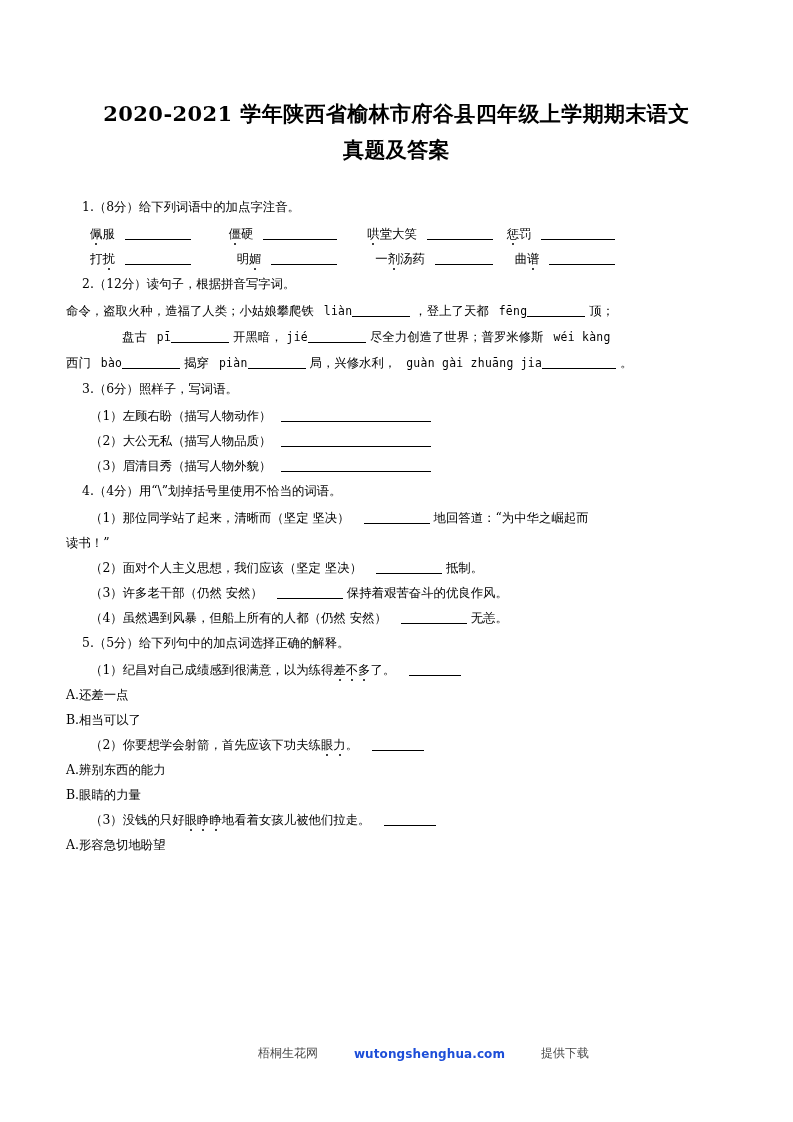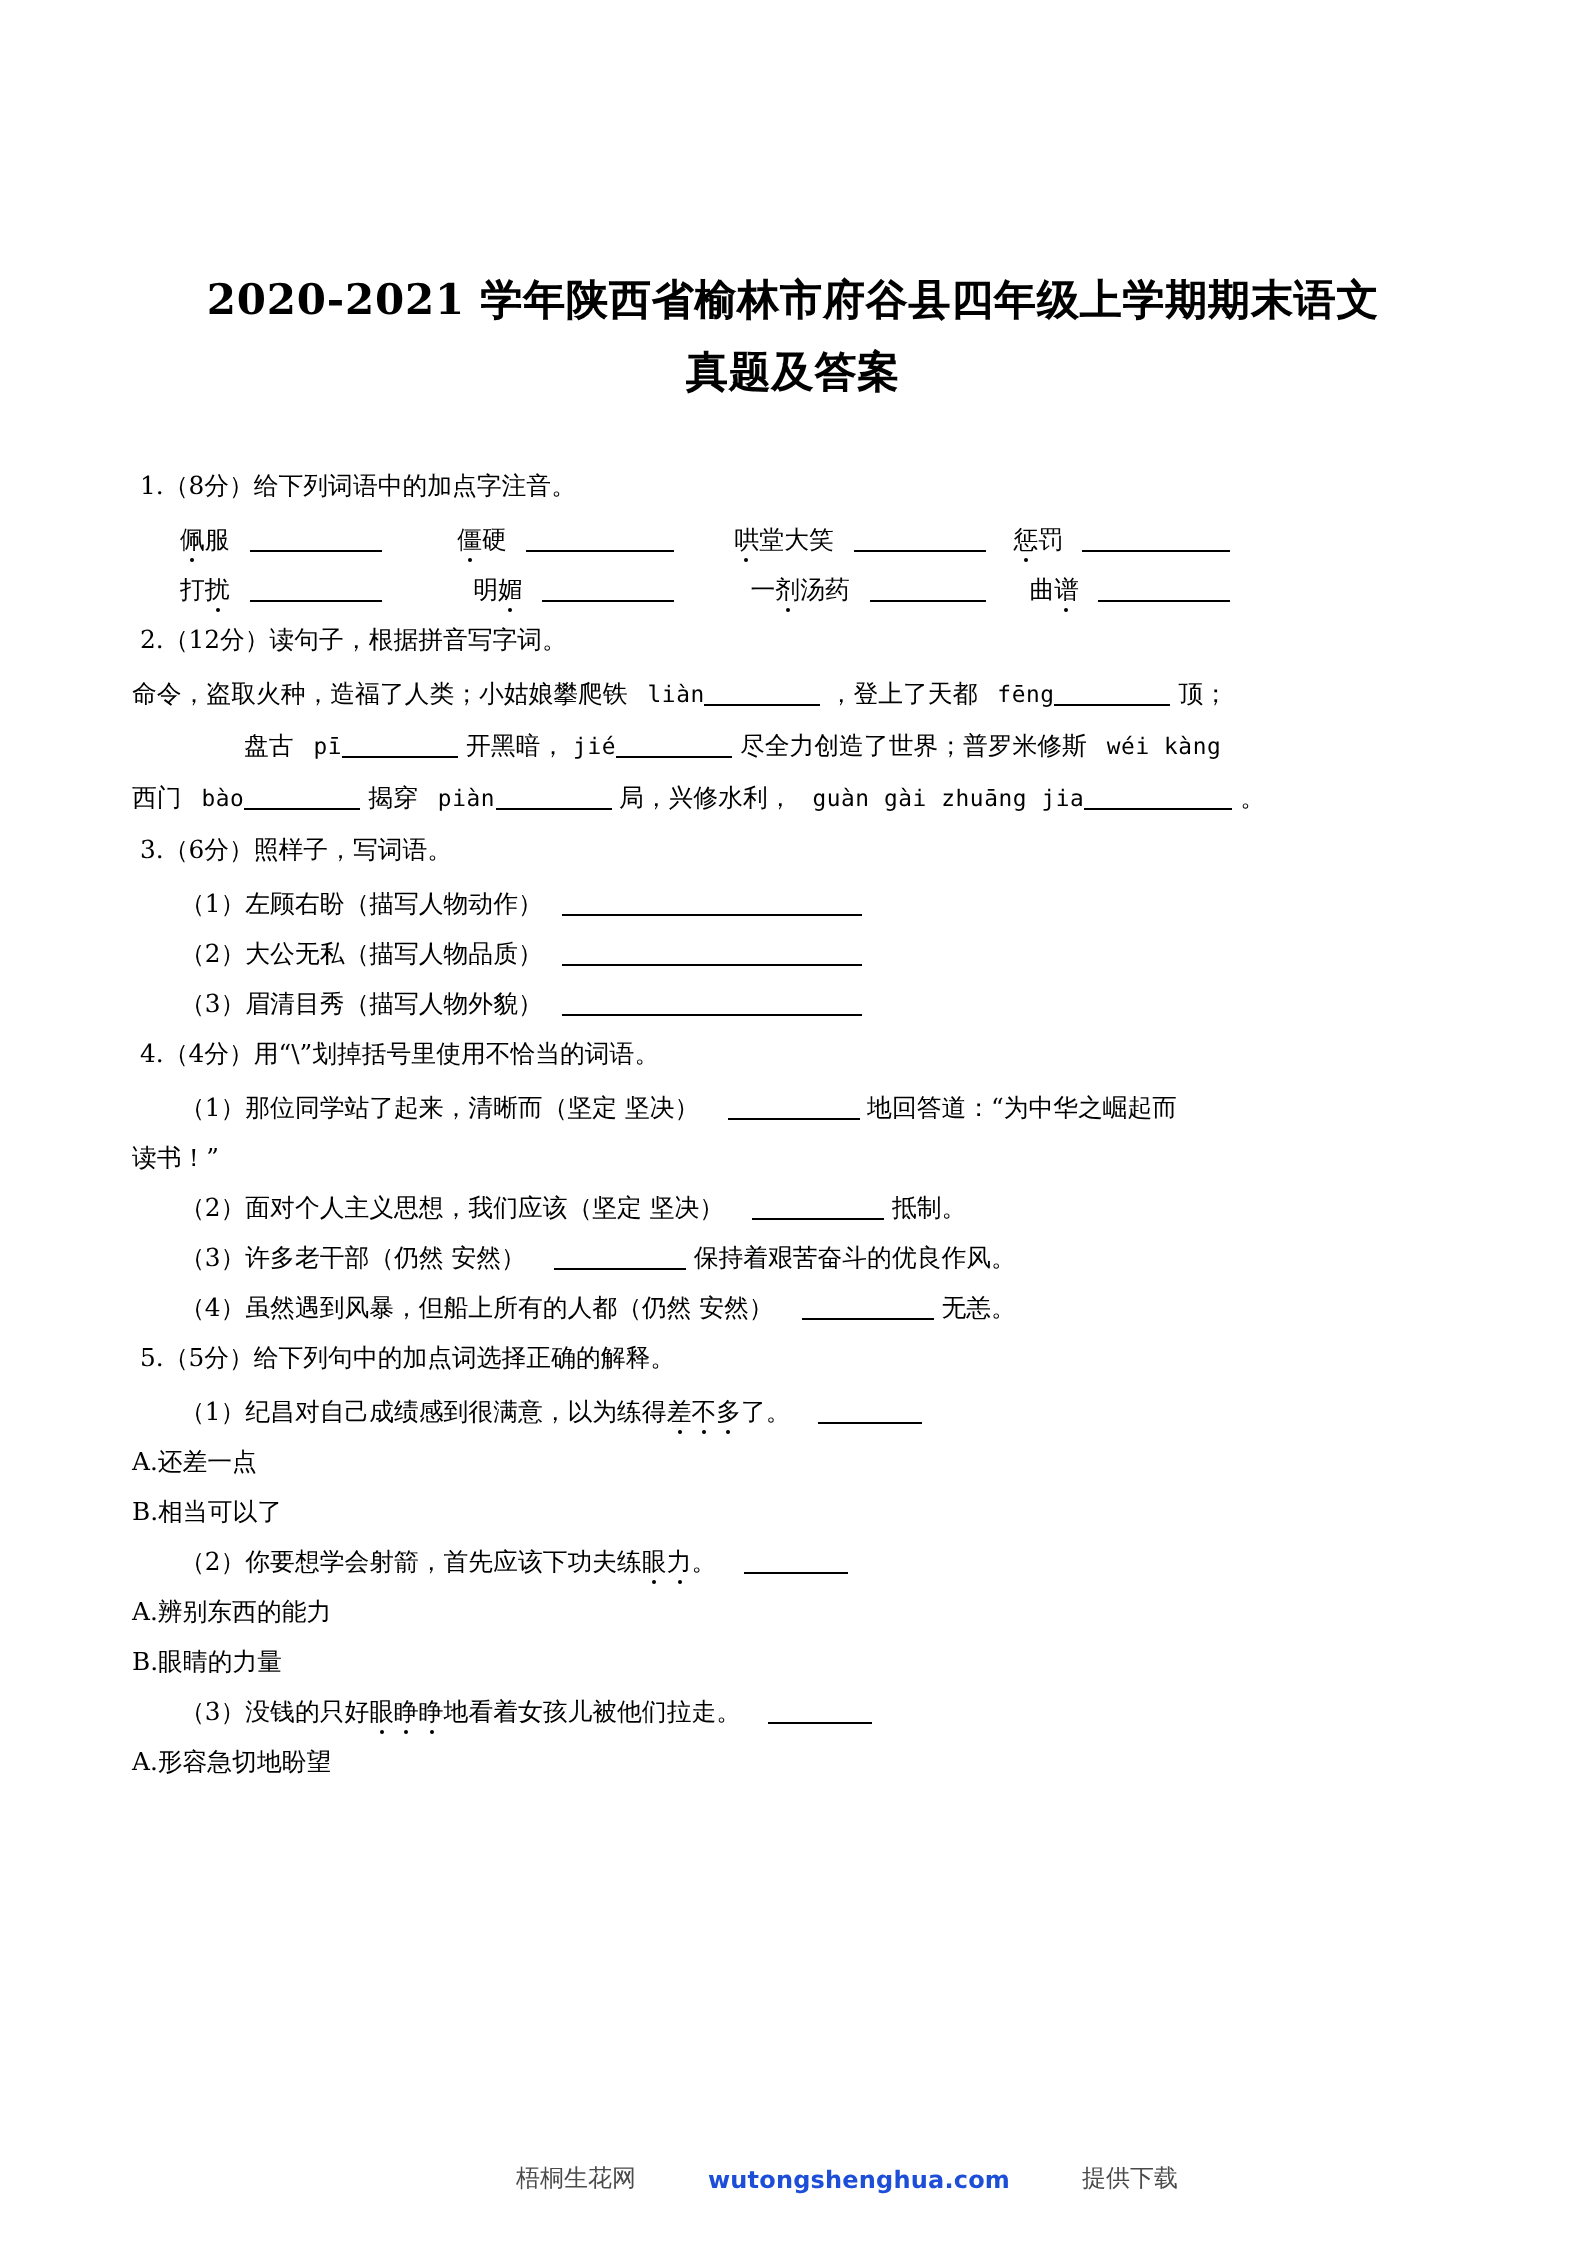--- a/index.html
+++ b/index.html
@@ -24,36 +24,35 @@
   }
   
   .doc-title {
     padding-top: 96px;
     text-align: center;
     font-size: 21px;
     font-weight: bold;
     line-height: 1.72;
     letter-spacing: 0.4px;
     font-family: "DejaVu Serif", "Liberation Serif", serif;
-    margin-top: 36px;
   }
   .doc-title .ln {
     display: block;
   }
   
   .content {
     margin-top: 26px;
     font-size: 12.4px;
     line-height: 1.0;
   }
   .q {
     margin: 0;
   }
   .q-head {
-    margin: 0 0 2px 4px;
+    margin: 0 0 2px 16px;
     padding: 0 0 0 6px;
     line-height: 25px;
     font-size: 12.4px;
     white-space: nowrap;
   }
   .q-line {
     line-height: 25px;
     font-size: 12.4px;
     padding-left: 30px;
     white-space: nowrap;

